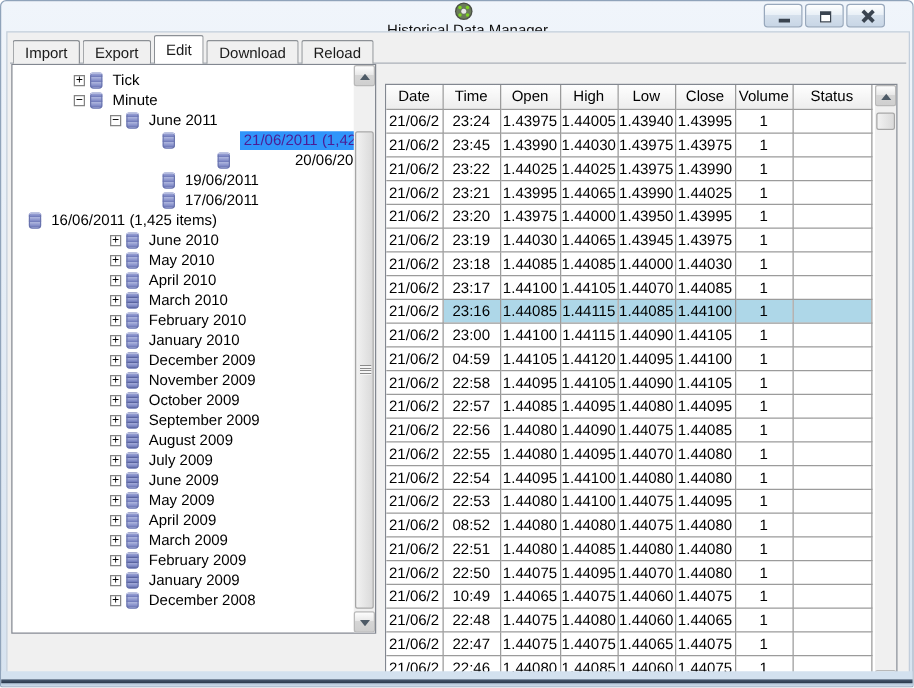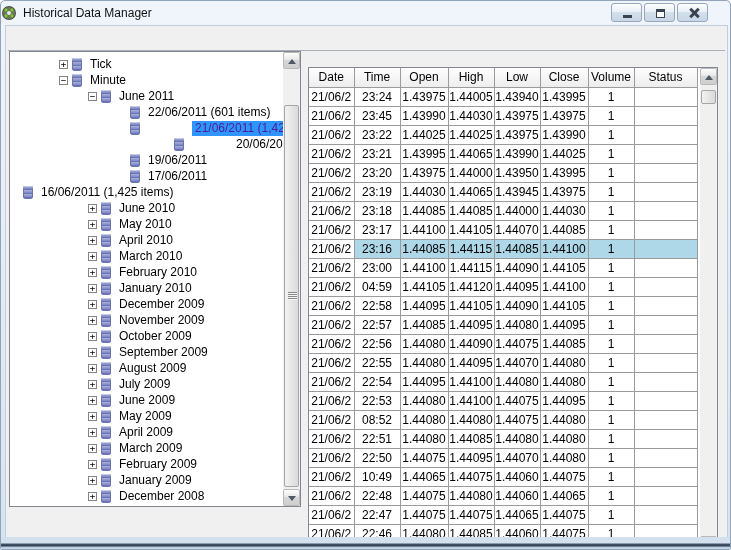--- a/index.html
+++ b/index.html
@@ -5,21 +5,21 @@
   * { margin:0; padding:0; box-sizing:border-box; }
   html,body { width:731px; height:550px; overflow:hidden;
     font-family:"Liberation Sans", sans-serif; background:#ffffff; }
   .desktop { position:relative; width:731px; height:550px; }
 
   
   .window { position:absolute; inset:0; border:1px solid #8fa3ba;
     border-radius:5px 5px 2px 2px;
     background:linear-gradient(#f0f5fb,#d7e3f0); }
   .titlebar { position:absolute; left:0; right:0; top:0; height:24px;
-    display:flex; align-items:center; padding-left:0; }
+    display:flex; align-items:center; padding-left:17px;flex-direction:column; }
   .app-icon { width:16px; height:16px; margin-right:6px; position:relative; flex:0 0 16px; }
   .title-text { font-size:12px; color:#111; }
   .win-controls { position:absolute; right:22px; top:2px; display:flex; gap:2px; }
   .win-btn { width:31px; height:19px; border:1px solid #98a8bc; border-radius:3px;
     background:linear-gradient(#fdfefe,#e9f0f7 45%,#d5e0ec 46%,#c8d6e6);
     position:relative; cursor:default; }
   .glyph-min { position:absolute; left:11px; top:11px; width:9px; height:3px; background:#3a4450; }
   .glyph-max { position:absolute; left:11px; top:5px; width:9px; height:9px;
     border:1px solid #3a4450; border-top-width:3px; background:#fff; }
   .glyph-close { position:absolute; left:10px; top:3px; width:11px; height:11px; }
@@ -117,42 +117,44 @@
             <span class="glyph-max"></span>
           </span>
         <span class="win-btn">
             <span class="glyph-close"></span>
           </span>
       </span>
     </div>
 
     <div class="body">
       <div class="tabpage-line"></div>
+      <div class="tabstrip" id="tabstrip">
+          <div class="tab">Import</div>
+          <div class="tab">Export</div>
+          <div class="tab active">Edit</div>
+          <div class="tab">Download</div>
+          <div class="tab">Reload</div>
+        </div>
 
       <div class="tree-box">
         <div class="tree-items" id="tree">
             <div class="tree-row" style="padding-left: 49px;">
               <span class="expander">+</span>
               <span class="db-icon"></span>
               <span class="tree-label">Tick</span>
             </div>
             <div class="tree-row" style="padding-left: 49px;">
               <span class="expander">−</span>
               <span class="db-icon"></span>
               <span class="tree-label">Minute</span>
             </div>
             <div class="tree-row" style="padding-left: 78px;">
               <span class="expander">−</span>
               <span class="db-icon"></span>
               <span class="tree-label">June 2011</span>
-            </div>
-            <div class="tree-row" style="padding-left: 107px;">
-              <span class="expander none"></span>
-              <span class="db-icon"></span>
-              <span class="tree-label">22/06/2011 (601 items)</span>
             </div>
             <div class="tree-row" style="padding-left: 107px;">
               <span class="expander none"></span>
               <span class="db-icon"></span>
               <span class="tree-label selected">21/06/2011 (1,425 items)</span>
             </div>
             <div class="tree-row" style="padding-left: 107px; gap: 44px;">
               <span class="expander none"></span>
               <span class="db-icon"></span>
               <span class="tree-label">20/06/2011</span>

